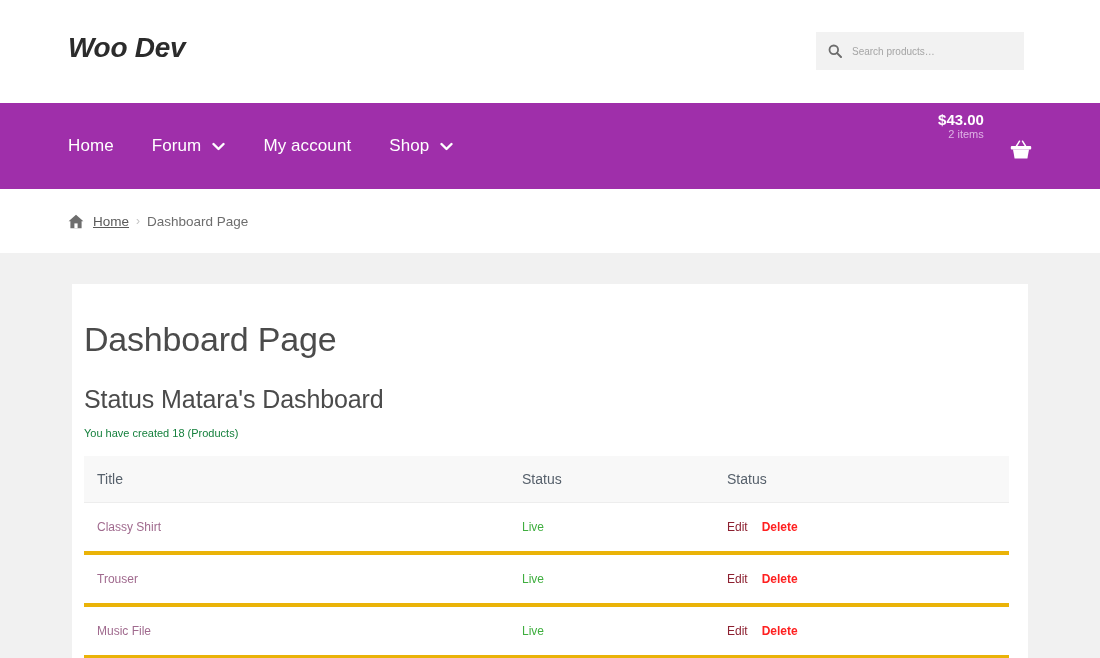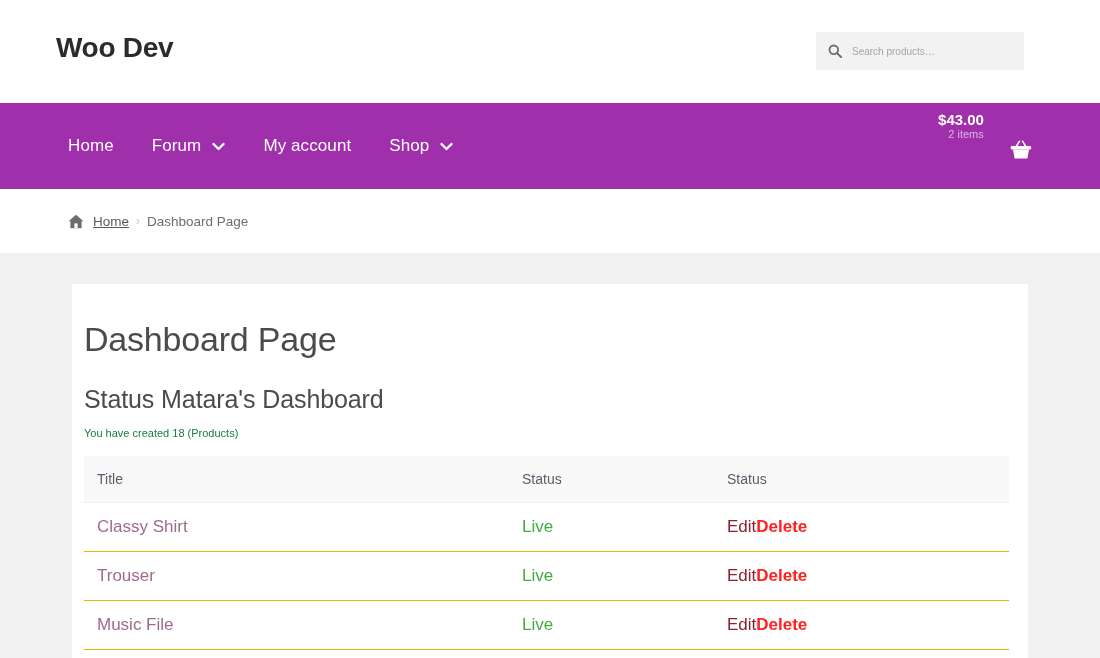--- a/index.html
+++ b/index.html
@@ -13,22 +13,23 @@
   }
 
   
   .site-header {
     background: #ffffff;
     height: 103px;
     position: relative;
   }
   .brand {
     position: absolute;
-    left: 56px;
+    left: 68px;
     top: 31px;
+    font-style: italic;
   }
   .brand-title {
     font-size: 28px;
     font-weight: bold;
     color: #2b2b2b;
     letter-spacing: -0.3px;
     line-height: 34px;
   }
   .brand-tagline {
     font-size: 13.5px;
@@ -216,42 +217,42 @@
     background: #f8f8f8;
     text-align: left;
     font-size: 14px;
     font-weight: normal;
     color: #56606b;
     padding: 15px 0 15px 13px;
     border-bottom: 1px solid #ededed;
   }
   .products-table tbody td {
     padding: 15px 0 15px 13px;
-    font-size: 17px;
-    border-bottom: 1px solid #eab308;
+    font-size: 12px;
+    border-bottom: 4px solid #eab308;
     background: #ffffff;
     line-height: 18px;
   }
   .col-title { width: 425px; }
   .col-status { width: 205px; }
   .col-options { width: 295px; }
 
   .product-link {
     color: #a06a8e;
     text-decoration: none;
     cursor: pointer;
   }
   .status-live {
     color: #3fae3f;
   }
   .opt-edit {
     color: #8c2030;
     text-decoration: none;
     cursor: pointer;
-    margin-right: 0;
+    margin-right: 14px;
     text-align: center;
   }
   .opt-delete {
     color: #ff2020;
     text-decoration: none;
     font-weight: bold;
     cursor: pointer;
   }
 </style>
 </head>

